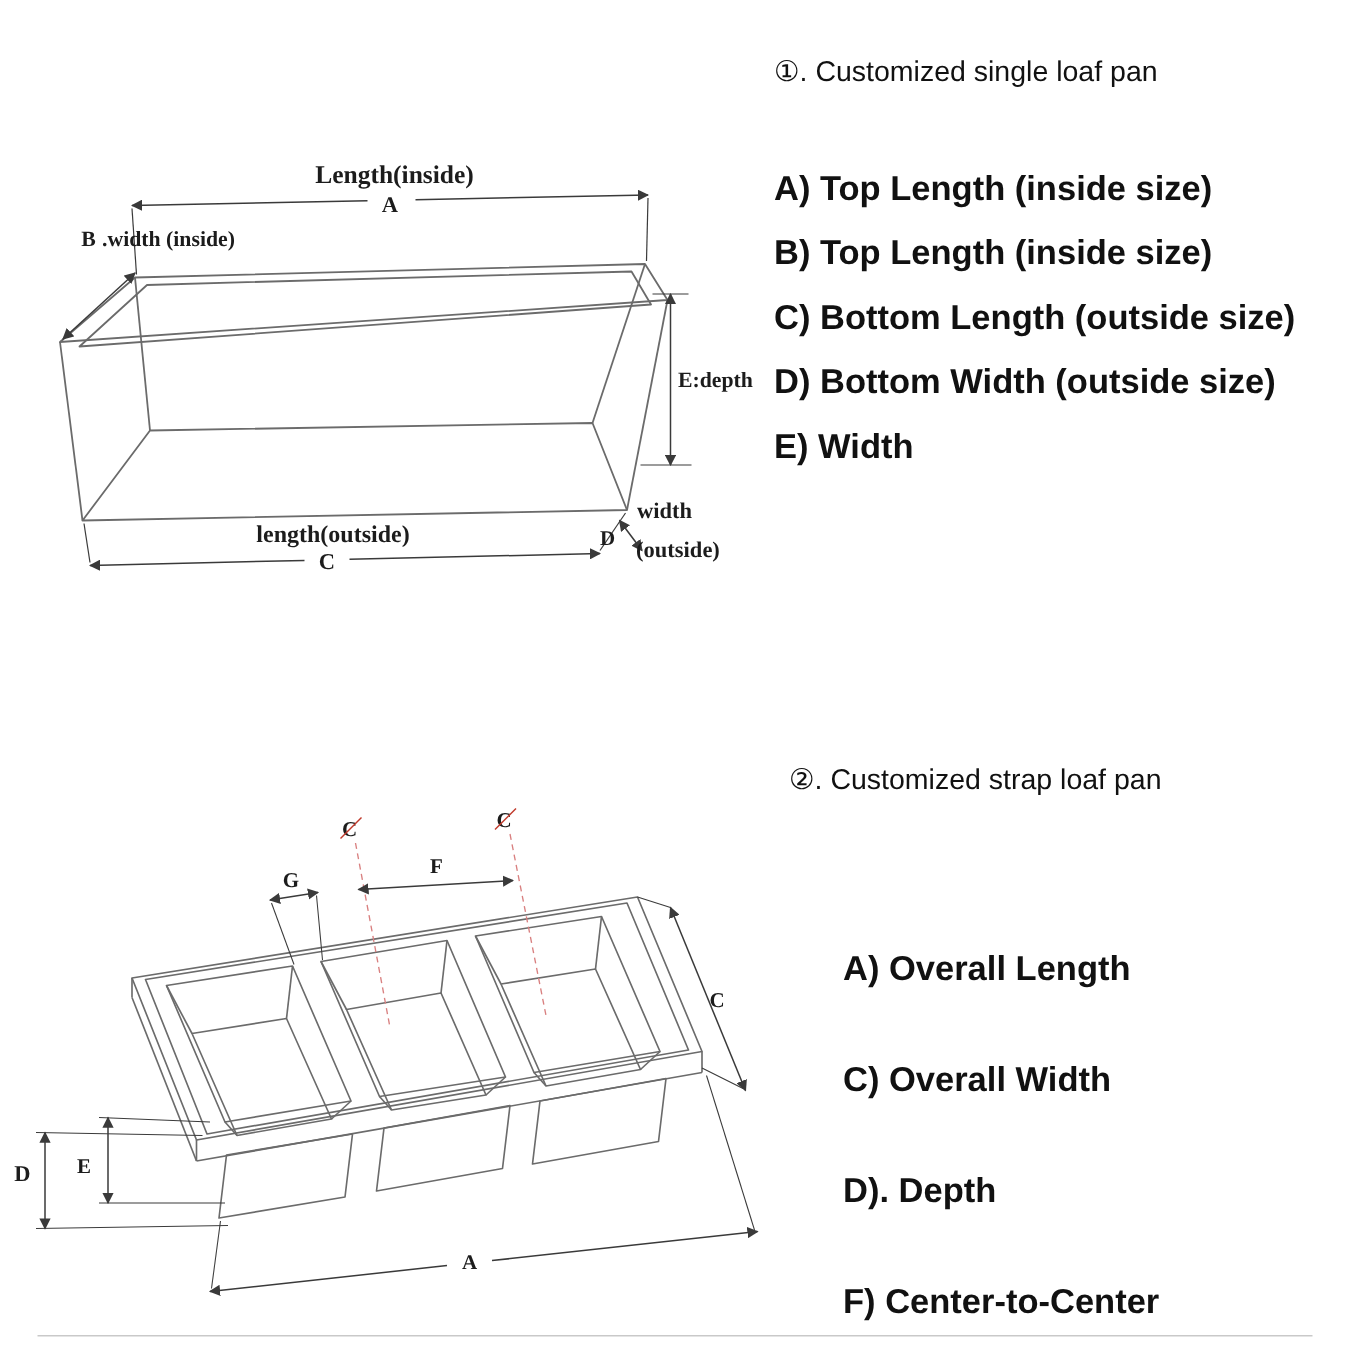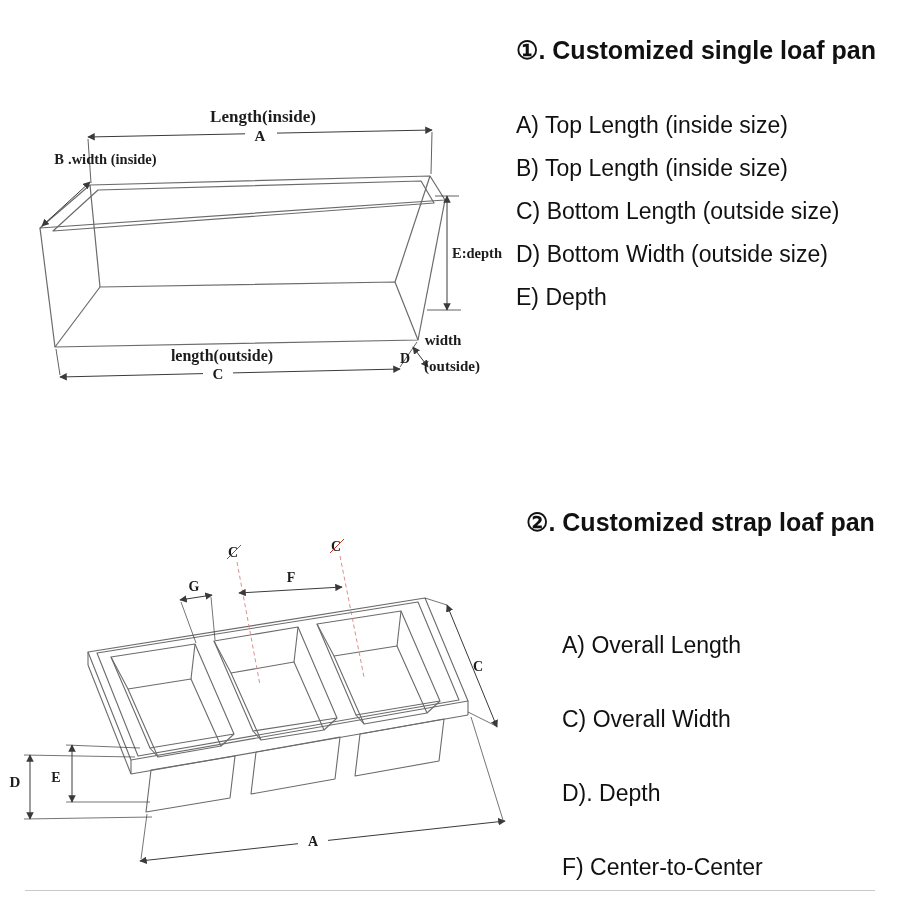--- a/index.html
+++ b/index.html
@@ -1,19 +1,19 @@
 <!DOCTYPE html>
 <html><head>
 <meta charset="utf-8">
 <style>
   html,body{margin:0;padding:0;background:#ffffff;}
   #page{position:relative;width:900px;height:900px;background:#ffffff;overflow:hidden;
         font-family:"Liberation Sans",sans-serif;color:#1a1a1a;}
-  .heading{position:absolute;font-size:25px;font-weight:700;color:#111;}
-  .list{position:absolute;}
+  .heading{position:absolute;font-size:19px;font-weight:400;color:#111;}
+  .list{position:absolute;font-weight:bold;}
   .list-item{font-size:23px;color:#111;white-space:pre;}
   #list1 .list-item{height:43px;line-height:30px;}
   #list2 .list-item{height:42px;line-height:30px;margin-top:32px;}
   svg text{font-family:"Liberation Serif",serif;fill:#1c1c1c;}
   .divider{position:absolute;left:25px;top:890px;width:850px;height:1px;background:#c9c9c9;}
 </style>
 </head>
 <body>
 
 <div id="page">
@@ -73,21 +73,21 @@
     <text x="428" y="250" font-size="15" font-weight="bold" text-anchor="middle">width</text>
     <text x="437" y="276" font-size="15" font-weight="bold" text-anchor="middle">(outside)</text>
   </svg>
 
   <div class="heading" style="left:516px;top:36px;">①. Customized single loaf pan</div>
   <div class="list" id="list1" style="left:516px;top:110px;">
     <div class="list-item">A) Top Length (inside size)</div>
     <div class="list-item">B) Top Length (inside size)</div>
     <div class="list-item">C) Bottom Length (outside size)</div>
     <div class="list-item">D) Bottom Width (outside size)</div>
-    <div class="list-item">E) Depth</div>
+    <div class="list-item">E) Width</div>
   </div>
 
   <svg style="position:absolute;left:0px;top:505px;" width="520" height="390" viewBox="0 0 520 390">
     <defs>
       <marker id="ah2" viewBox="0 0 10 10" refX="9" refY="5" markerWidth="7.5" markerHeight="7.5" orient="auto-start-reverse">
           <path d="M0,0 L10,5 L0,10 z" fill="#3a3a3a"></path>
         </marker>
     </defs>
 
     <g stroke="#6b6b6b" fill="none" stroke-width="1.1" stroke-linejoin="round">

